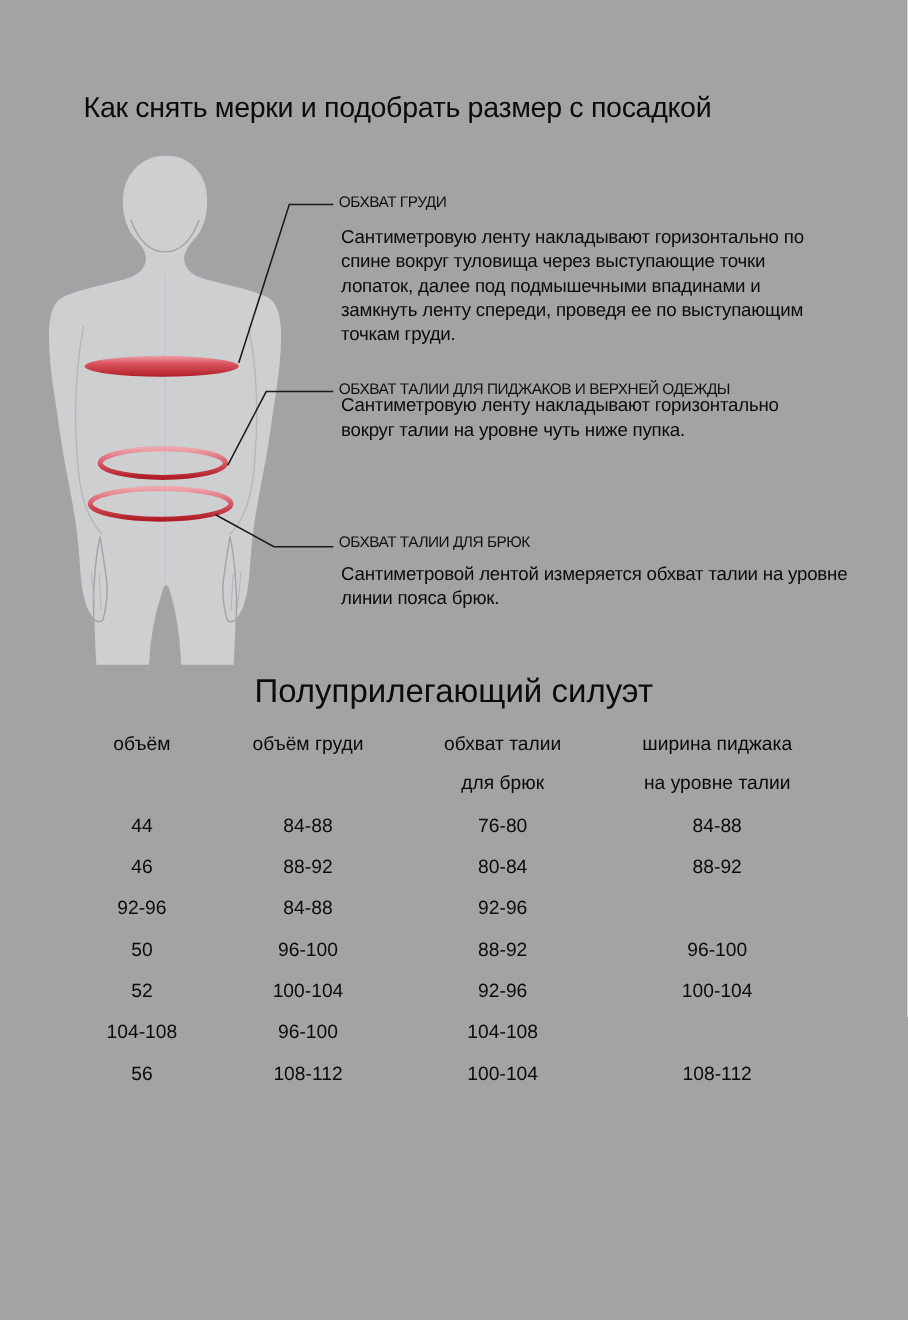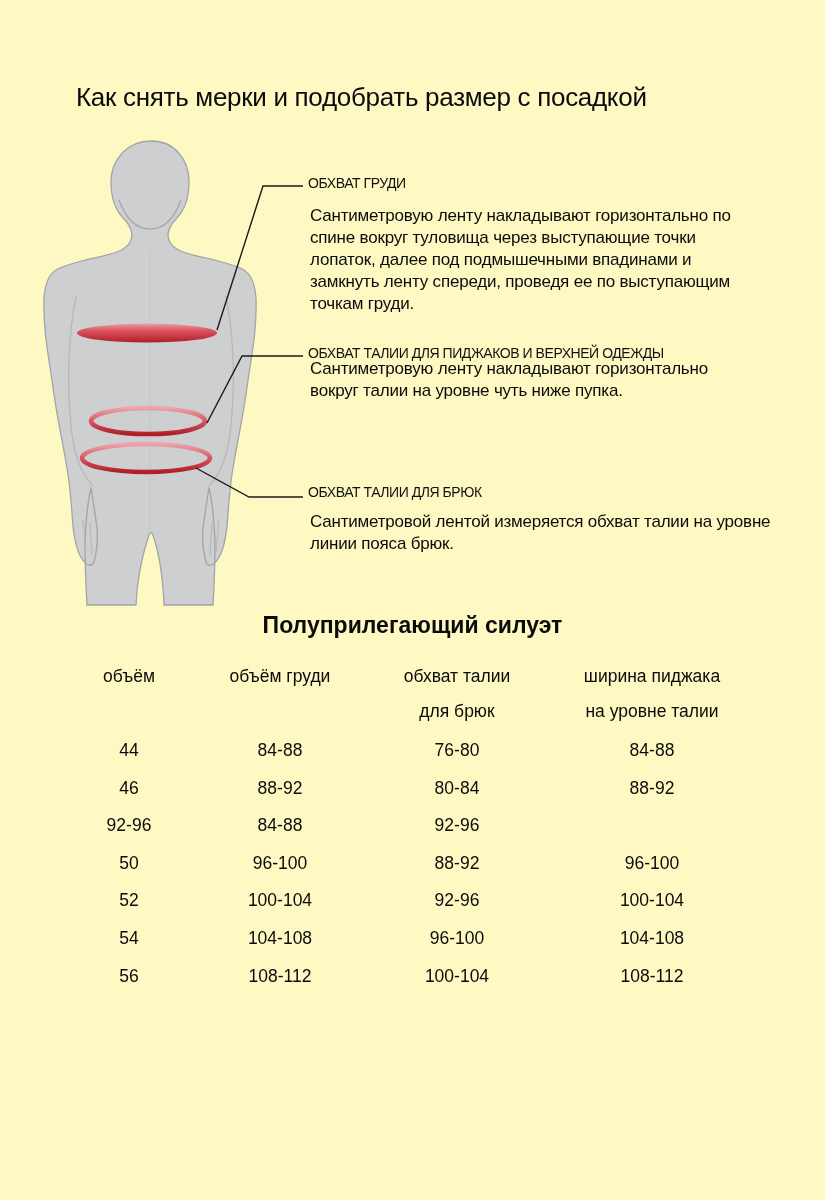--- a/index.html
+++ b/index.html
@@ -1,20 +1,20 @@
 <!DOCTYPE html>
 <html lang="ru"><head>
 <meta charset="utf-8">
 <style>
   * { margin:0; padding:0; box-sizing:border-box; }
   html,body { background:#ffffff; }
   .page {
     position:relative;
     width:825px; height:1200px;
-    background:#fef9c3;
+    background:#a3a3a3;
     font-family:"Liberation Sans","DejaVu Sans",sans-serif;
     color:#000;
     overflow:hidden;
   }
   .page-title {
     position:absolute; left:76px; top:82px;
     font-size:26px; font-weight:400; letter-spacing:-0.3px;
     white-space:nowrap; color:#0b0b0b;
   }
   .figure-svg { position:absolute; left:0; top:118px; width:825px; height:500px; }
@@ -30,21 +30,21 @@
   }
   #mb0 { left:308px; top:175px; }
   #mb0 .measure-body { left:2px; top:30px; width:440px; }
   #mb1 { left:308px; top:345px; }
   #mb1 .measure-body { left:2px; top:13px; width:420px; }
   #mb2 { left:308px; top:484px; }
   #mb2 .measure-body { left:2px; top:27px; width:478px; }
 
   .table-title {
     position:absolute; left:0; top:612px; width:825px;
-    text-align:center; font-size:23px; font-weight:700; color:#0b0b0b;
+    text-align:center; font-size:30px; font-weight:400; color:#0b0b0b;
   }
   .size-table {
     position:absolute; left:64px; top:666px; width:692px;
   }
   .trow {
     display:grid;
     grid-template-columns:130px 172px 182px 208px;
   }
   .tcell { text-align:center; font-size:17.5px; color:#0b0b0b; }
   .hline1 .tcell { height:35px; }
@@ -182,21 +182,20 @@
       <div class="tcell">88-92</div>
       <div class="tcell">96-100</div>
     </div>
     <div class="trow drow">
       <div class="tcell">52</div>
       <div class="tcell">100-104</div>
       <div class="tcell">92-96</div>
       <div class="tcell">100-104</div>
     </div>
     <div class="trow drow">
-      <div class="tcell">54</div>
       <div class="tcell">104-108</div>
       <div class="tcell">96-100</div>
       <div class="tcell">104-108</div>
     </div>
     <div class="trow drow">
       <div class="tcell">56</div>
       <div class="tcell">108-112</div>
       <div class="tcell">100-104</div>
       <div class="tcell">108-112</div>
     </div>

